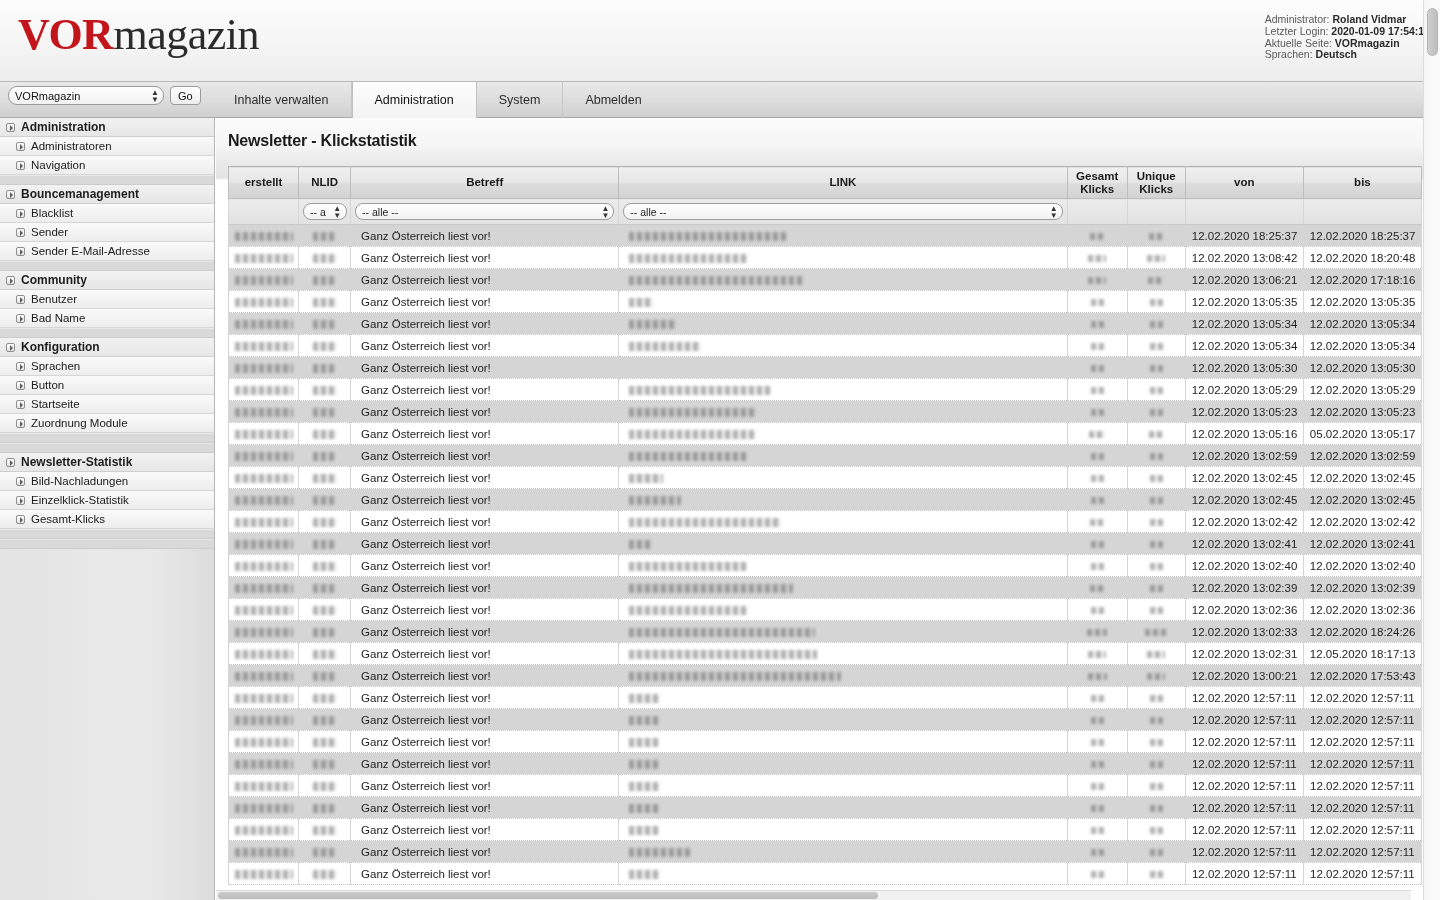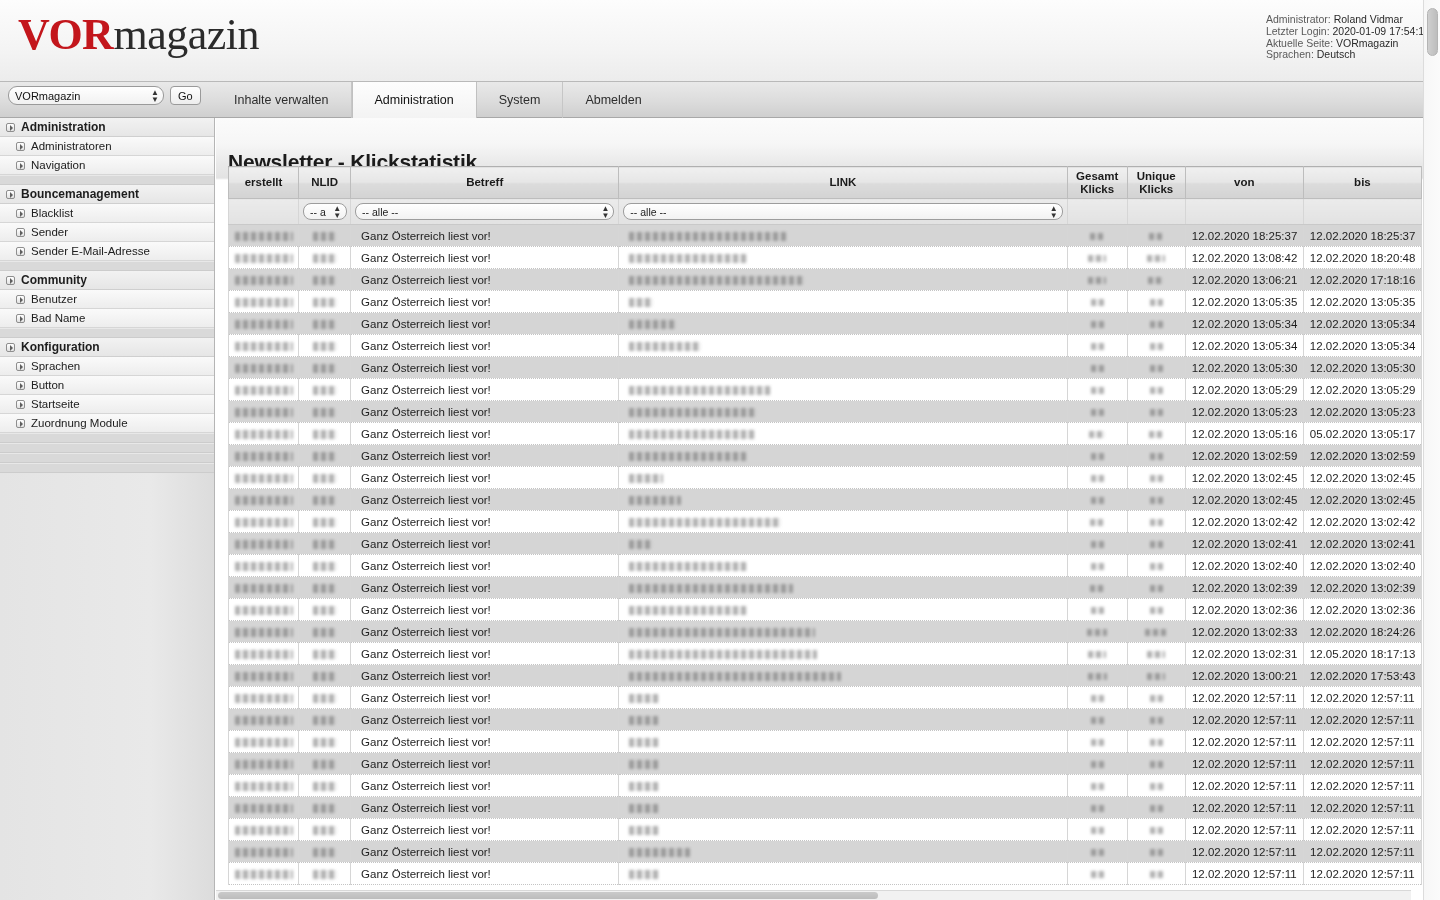--- a/index.html
+++ b/index.html
@@ -36,21 +36,21 @@
   .metabox {
     position: absolute;
     right: 10px; top: 14px;
     font-size: 10.5px;
     line-height: 11.8px;
     color: #4c4c4c;
     text-align: left;
   }
   .metabox .row { white-space: nowrap; }
   .metabox .lbl { color: #5a5a5a; }
-  .metabox .val { font-weight: normal; color: #2a2a2a; text-align: right; }
+  .metabox .val { font-weight: bold; color: #2a2a2a; text-align: right; }
 
   
   .tabstrip {
     position: relative;
     height: 36px;
     background: linear-gradient(to bottom, #e9e9e9 0%, #dcdcdc 55%, #cfcfcf 100%);
     border-bottom: 1px solid #a8a8a8;
   }
   .siteselect-wrap {
     position: absolute;
@@ -181,24 +181,24 @@
 
   
   .content {
     position: absolute;
     left: 216px; top: 0;
     width: 1207px; height: 782px;
     background: linear-gradient(to bottom,#fbfbfb 0%, #f6f6f6 26px, #e9e9e9 46px, #e3e3e3 60px, #ffffff 62px);
     overflow: hidden;
   }
   .page-title {
-    font-size: 21px;
+    font-size: 16px;
     font-weight: bold;
     color: #1b1b1b;
-    padding: 32px 0 0 12px;
+    padding: 14px 0 0 12px;
     letter-spacing: -0.2px;
   }
 
   
   .tbl-scroll {
     position: absolute;
     left: 12px; top: 48px;
     width: 1195px;
     height: 734px;
     overflow: hidden;
@@ -424,20 +424,38 @@
           <span class="bullet"></span>
           <span>Startseite</span>
         </div>
         <div class="nav-item">
           <span class="bullet"></span>
           <span>Zuordnung Module</span>
         </div>
       </div>
       <div class="nav-gap"></div>
       <div class="nav-gap"></div>
+      <div class="nav-group">
+        <div class="nav-head">
+          <span class="bullet"></span>
+          <span>Newsletter-Statistik</span>
+        </div>
+        <div class="nav-item">
+          <span class="bullet"></span>
+          <span>Bild-Nachladungen</span>
+        </div>
+        <div class="nav-item">
+          <span class="bullet"></span>
+          <span>Einzelklick-Statistik</span>
+        </div>
+        <div class="nav-item">
+          <span class="bullet"></span>
+          <span>Gesamt-Klicks</span>
+        </div>
+      </div>
       <div class="nav-gap"></div>
       <div class="nav-gap"></div>
     </div>
 
   <div class="content">
     <div class="page-title">Newsletter - Klickstatistik</div>
 
     <div class="tbl-scroll">
       <table class="grid">
         <colgroup>

